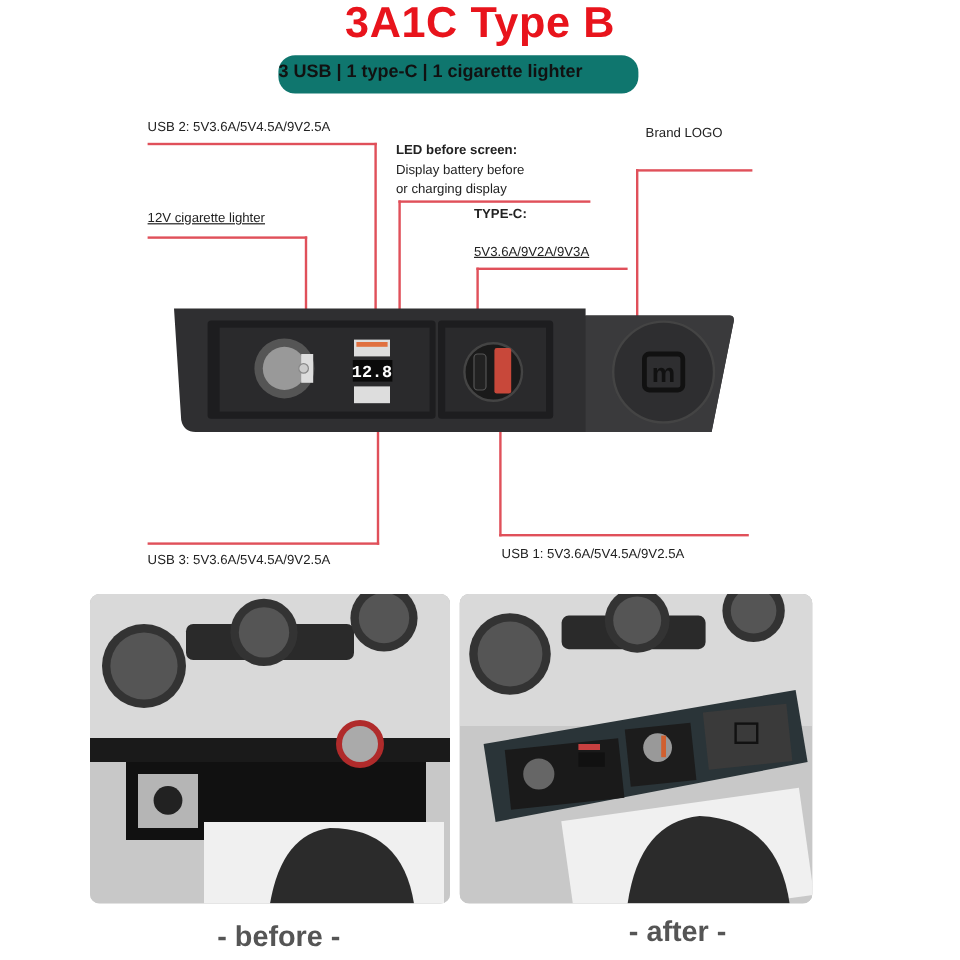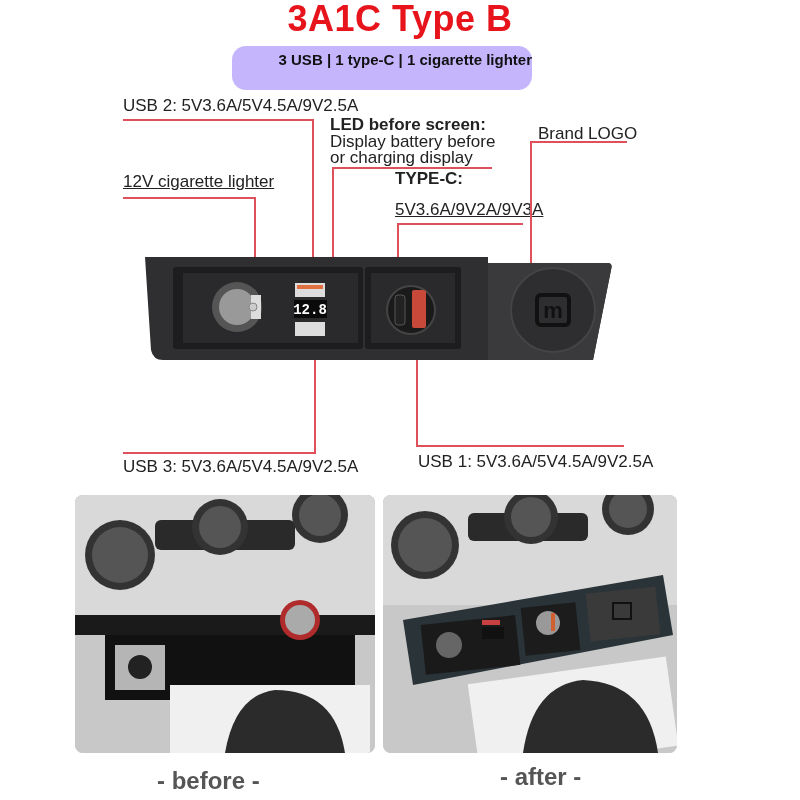--- a/index.html
+++ b/index.html
@@ -1,38 +1,38 @@
 <!DOCTYPE html>
 <html><head>
 <meta charset="utf-8">
 <style>
   html,body{margin:0;padding:0;background:#fff;}
   body{width:800px;height:800px;position:relative;overflow:hidden;font-family:"Liberation Sans",sans-serif;}
   .title{position:absolute;left:0;width:800px;top:-2px;text-align:center;color:#e8141c;font-size:36px;font-weight:bold;letter-spacing:0.5px;}
-  .subtitle{position:absolute;left:232px;top:46px;width:300px;height:44px;background:#c4b5fd;border-radius:14px;text-align:right;line-height:28px;font-size:15px;font-weight:bold;color:#111;}
-  .lbl{position:absolute;font-size:17px;color:#222;white-space:nowrap;line-height:16px;}
+  .subtitle{position:absolute;left:232px;top:46px;width:300px;height:32px;background:#0f766e;border-radius:14px;text-align:left;line-height:28px;font-size:15px;font-weight:bold;color:#111;}
+  .lbl{position:absolute;font-size:11px;color:#222;white-space:nowrap;line-height:16px;}
   .rl{position:absolute;background:#e0505a;}
   .panel{position:absolute;left:143px;top:255px;width:470px;height:110px;}
   .photo{position:absolute;border-radius:8px;overflow:hidden;background:#cfcfcf;}
-  .caption{position:absolute;font-size:24px;font-weight:bold;color:#555;}
+  .caption{position:absolute;font-size:24px;font-weight:bold;color:#555;margin-left:24px;}
 </style>
 </head>
 <body>
 
 <div class="title">3A1C Type B</div>
 <div class="subtitle">3 USB | 1 type-C | 1 cigarette lighter</div>
 
 <div class="lbl" style="left:123px;top:98px;">USB 2:  5V3.6A/5V4.5A/9V2.5A</div>
 <div class="lbl" style="left:123px;top:174px;text-decoration:underline;">12V cigarette lighter</div>
 <div class="lbl" style="left:330px;top:117px;font-weight:bold;">LED before screen:</div>
 <div class="lbl" style="left:330px;top:134px;">Display battery before</div>
 <div class="lbl" style="left:330px;top:150px;">or charging display</div>
 <div class="lbl" style="left:395px;top:171px;font-weight:bold;">TYPE-C:</div>
 <div class="lbl" style="left:395px;top:202px;text-decoration:underline;">5V3.6A/9V2A/9V3A</div>
-<div class="lbl" style="left:538px;top:126px;text-align:right;">Brand LOGO</div>
+<div class="lbl" style="left:538px;top:103px;text-align:right;">Brand LOGO</div>
 <div class="lbl" style="left:123px;top:459px;">USB 3:  5V3.6A/5V4.5A/9V2.5A</div>
 <div class="lbl" style="left:418px;top:454px;">USB 1:  5V3.6A/5V4.5A/9V2.5A</div>
 
 <div class="rl" style="left:123px;top:119px;width:191px;height:2px;"></div>
 <div class="rl" style="left:312px;top:119px;width:2px;height:170px;"></div>
 <div class="rl" style="left:123px;top:197px;width:133px;height:2px;"></div>
 <div class="rl" style="left:254px;top:197px;width:2px;height:100px;"></div>
 <div class="rl" style="left:332px;top:167px;width:160px;height:2px;"></div>
 <div class="rl" style="left:332px;top:167px;width:2px;height:140px;"></div>
 <div class="rl" style="left:397px;top:223px;width:126px;height:2px;"></div>

